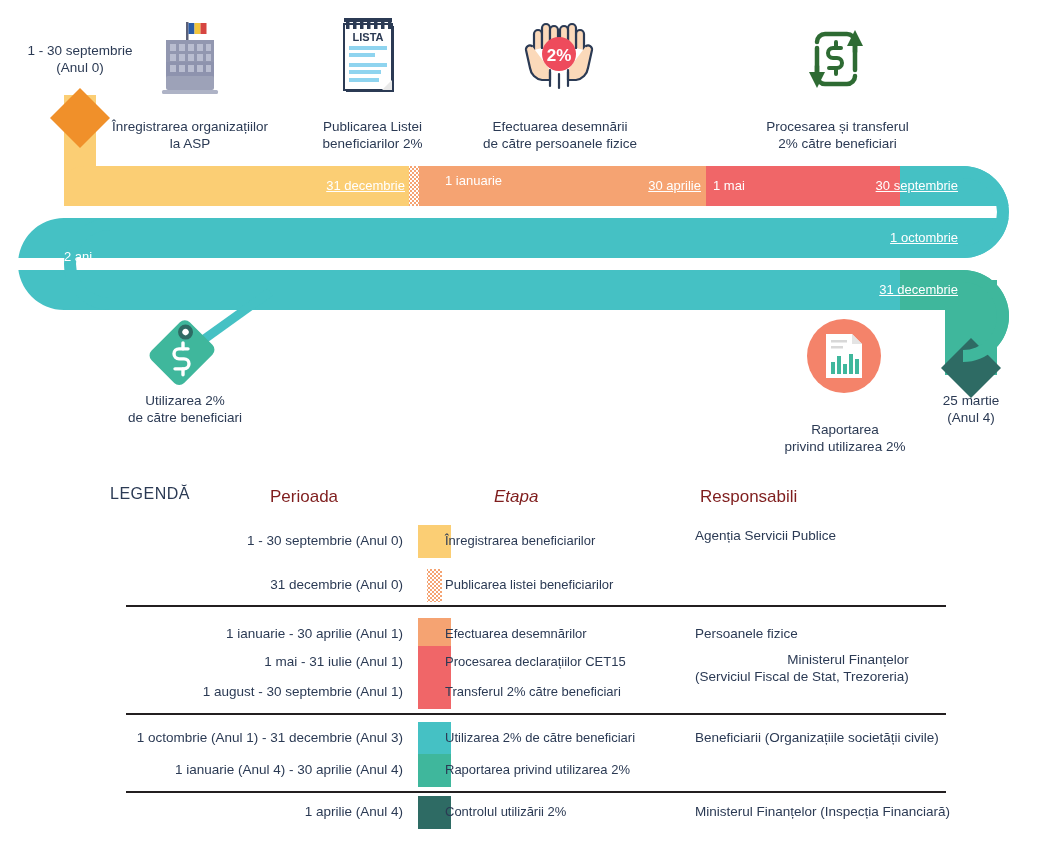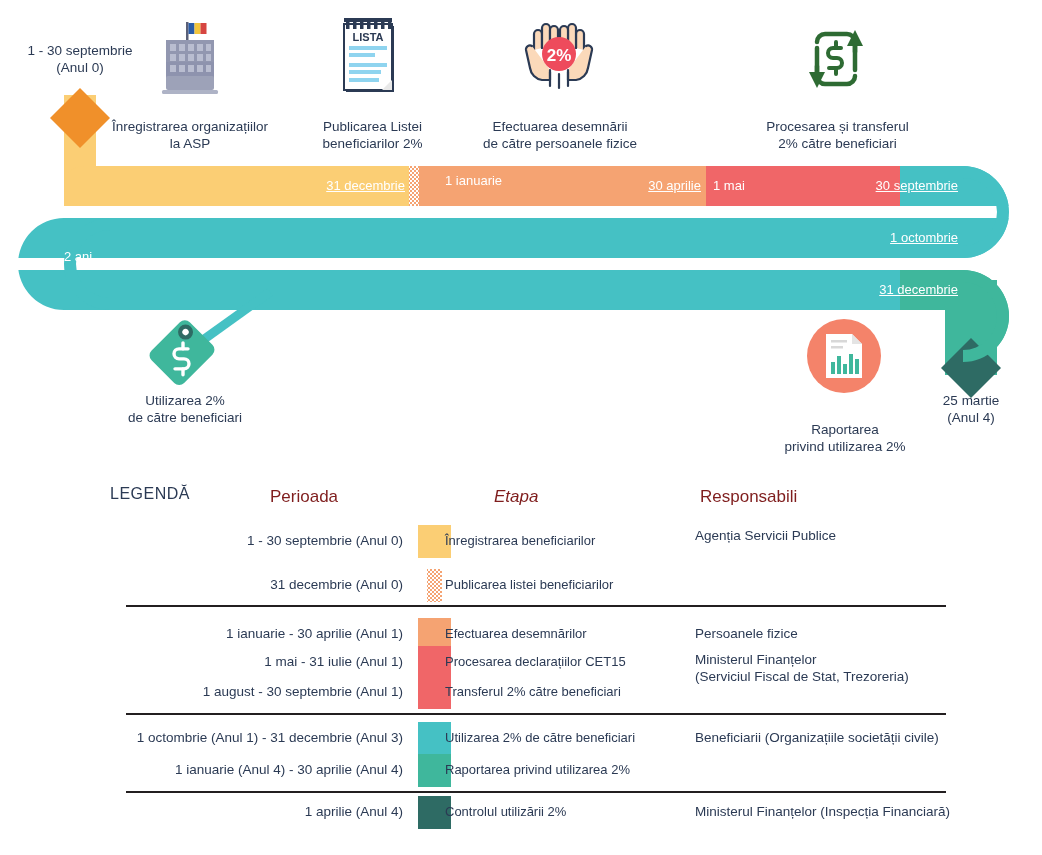--- a/index.html
+++ b/index.html
@@ -360,21 +360,21 @@
     <div class="lg-row" style="top:174px;">
       <div class="lg-period">1  mai - 31 iulie (Anul  1)</div>
       <div class="lg-swatch" style="background:#F06668;"></div>
       <div class="lg-stage">Procesarea declarațiilor CET15</div>
     </div>
     <div class="lg-row" style="top:204px;">
       <div class="lg-period">1 august  - 30 septembrie (Anul 1)</div>
       <div class="lg-swatch" style="background:#F06668;"></div>
       <div class="lg-stage">Transferul 2% către beneficiari</div>
     </div>
-    <div class="lg-resp" style="left:695px; top:186px;">Ministerul Finanțelor
+    <div class="lg-resp" style="left:695px; top:186px;text-align:right;">Ministerul Finanțelor
 (Serviciul Fiscal de Stat, Trezoreria)</div>
 
     <div class="lg-rule" style="top:248px;"></div>
 
     <div class="lg-row" style="top:250px;">
       <div class="lg-period">1 octombrie (Anul  1)  - 31 decembrie (Anul  3)</div>
       <div class="lg-swatch" style="background:#45C1C4;"></div>
       <div class="lg-stage">Utilizarea 2% de către beneficiari</div>
       <div class="lg-resp" style="top:14px;">Beneficiarii (Organizațiile societății civile)</div>
     </div>

